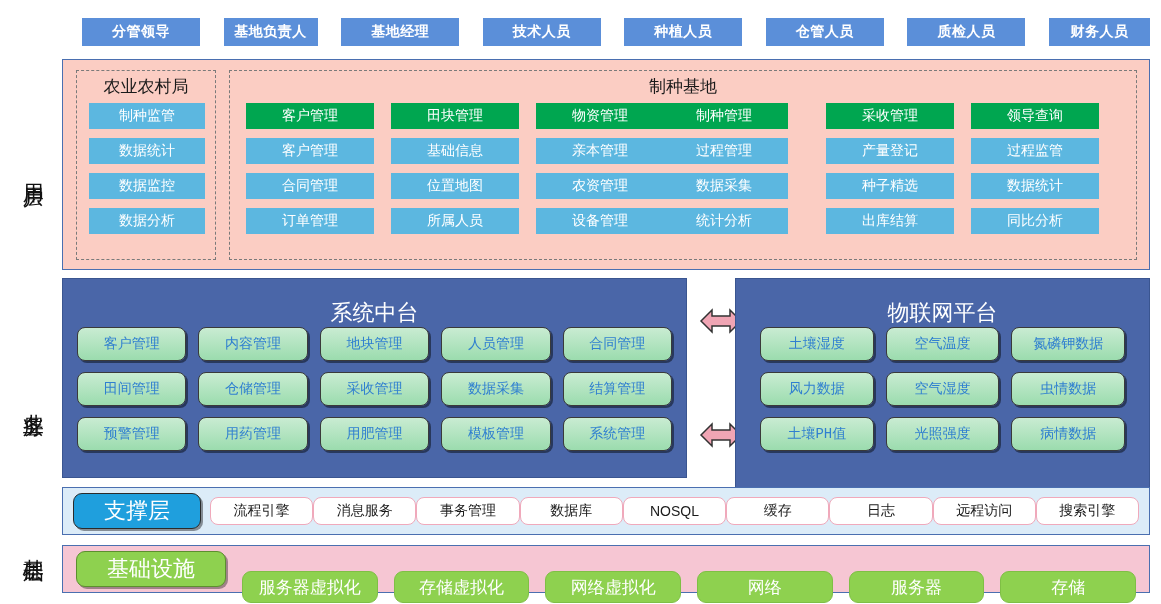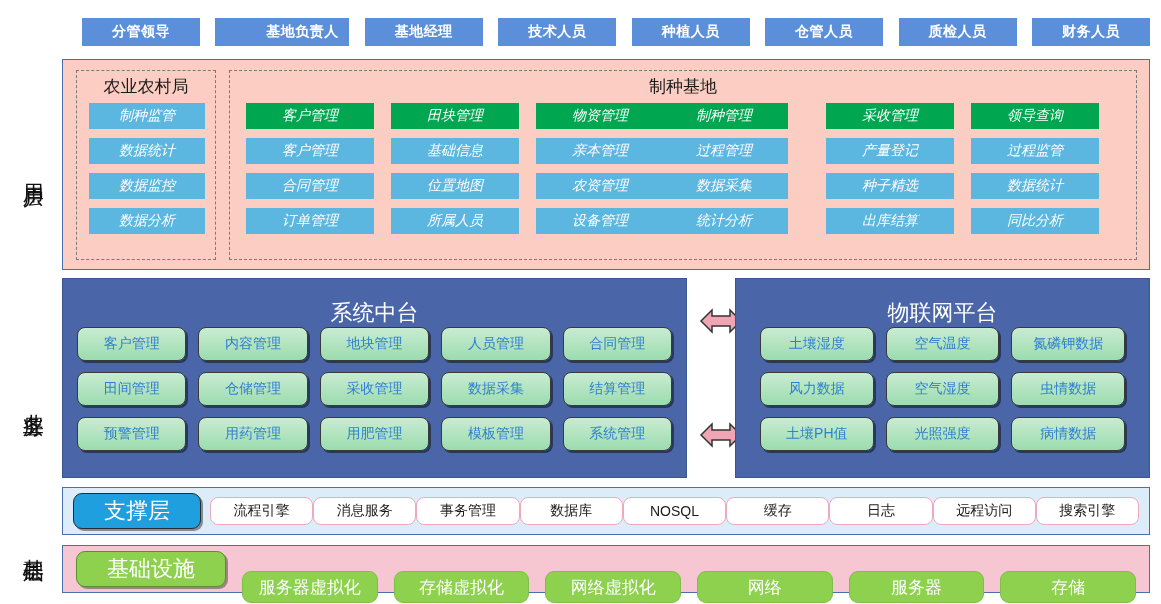--- a/index.html
+++ b/index.html
@@ -42,38 +42,38 @@
   }
   .dash-box{
     position:absolute;border:1px dashed #7a7a7a;box-sizing:border-box;
   }
   #box-bureau{left:13px;top:10px;width:140px;height:190px;}
   #box-base{left:166px;top:10px;width:908px;height:190px;}
   .group-title{
     position:absolute;top:4px;left:0;width:100%;text-align:center;
     font-size:17px;color:#1a1a1a;
   }
-  .col{position:absolute;display:flex;flex-direction:column;gap:9px;font-style:italic;}
+  .col{position:absolute;display:flex;flex-direction:column;gap:9px;}
   .ubox{
     height:26px;width:100%;
     display:flex;align-items:center;justify-content:center;
     font-size:14px;color:#ffffff;box-sizing:border-box;
   }
   .ubox.head{background:#00a650;font-weight:normal;}
   .ubox.sub{background:#5cb7e0;}
   .ubox.blue{background:#5cb7e0;}
 
   
   .biz-layer{position:absolute;left:62px;top:278px;width:1088px;height:200px;}
   .panel{
     position:absolute;background:#4a66a8;box-sizing:border-box;
     border:1px solid #3a5590;
   }
   #panel-mid{left:0px;top:0px;width:625px;height:200px;}
-  #panel-iot{left:673px;top:0px;width:415px;height:200px;}
+  #panel-iot{left:673px;top:0px;width:415px;height:256px;font-family:Liberation Mono, monospace;}
   .panel-title{
     position:absolute;top:19px;left:0;width:100%;text-align:center;
     color:#ffffff;font-size:22px;
   }
   .pgrid{
     position:absolute;left:14px;right:14px;top:48px;
     display:grid;gap:11px 12px;
   }
   #grid-mid{grid-template-columns:repeat(5,1fr);}
   #grid-iot{grid-template-columns:repeat(3,1fr);left:24px;right:24px;}
@@ -125,27 +125,27 @@
     color:#ffffff;font-size:17px;box-sizing:border-box;margin-top:36px;
   }
 </style>
 </head>
 <body>
 
 <div class="canvas">
 
   <div class="roles" id="role-bar">
       <div class="role" style="width: 118px;">分管领导</div>
-      <div class="role" style="width: 94px; padding-left: 40px;">基地负责人</div>
+      <div class="role" style="width: 94px;">基地负责人</div>
       <div class="role" style="width: 118px;">基地经理</div>
       <div class="role" style="width: 118px;">技术人员</div>
       <div class="role" style="width: 118px;">种植人员</div>
       <div class="role" style="width: 118px;">仓管人员</div>
       <div class="role" style="width: 118px;">质检人员</div>
-      <div class="role" style="width: 118px;">财务人员</div>
+      <div class="role" style="width: 101px;">财务人员</div>
     </div>
 
   <div class="layer-label" id="lbl-user">用户层</div>
   <div class="layer-label" id="lbl-biz">业务层</div>
   <div class="layer-label" id="lbl-base">基础层</div>
 
   <div class="user-layer">
     <div class="dash-box" id="box-bureau">
       <div class="group-title">农业农村局</div>
       <div id="bureau-cols">

